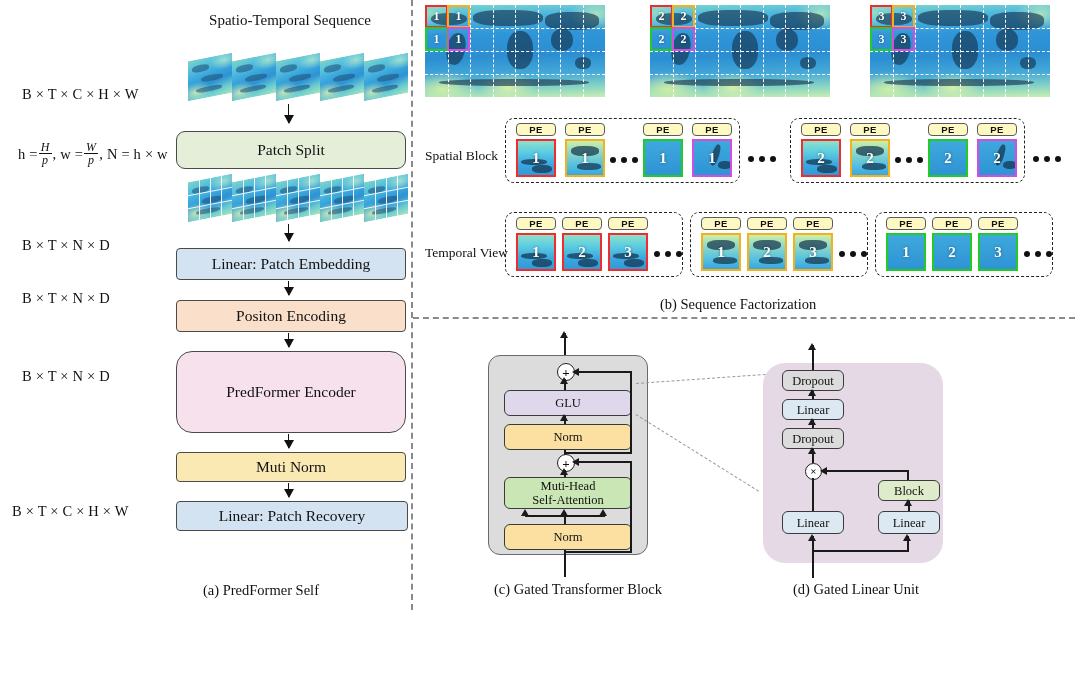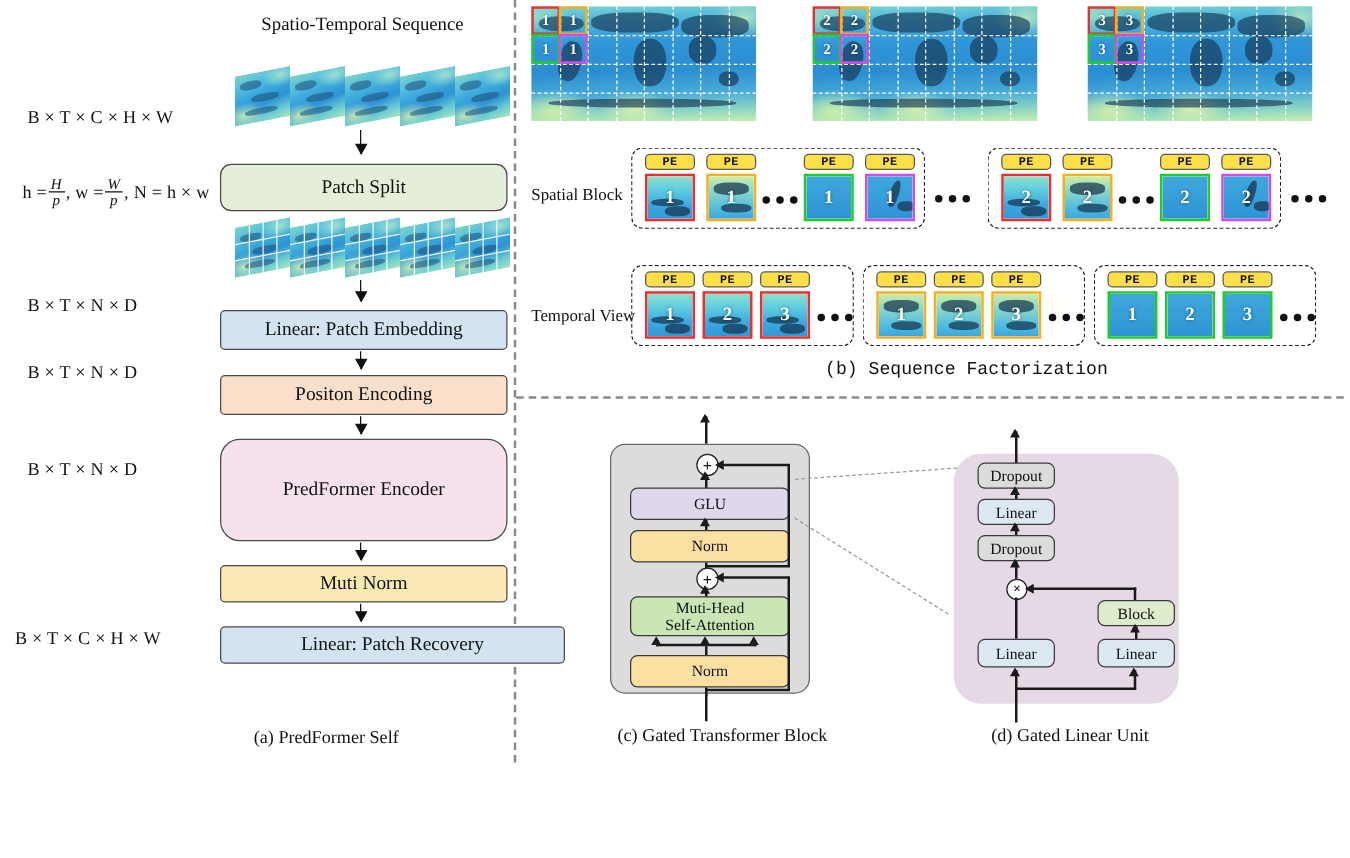--- a/index.html
+++ b/index.html
@@ -60,24 +60,24 @@
   .mgv{position:absolute;top:0;bottom:0;border-left:1.6px dashed #ffffff;}
   .mgh{position:absolute;left:0;right:0;border-top:1.6px dashed #ffffff;}
   .cell{position:absolute;box-sizing:border-box;display:flex;
         align-items:center;justify-content:center;
         color:#fff;font-size:12px;font-weight:700;
         text-shadow:0 0 2px rgba(0,0,0,.55);}
 
   
   .grp{position:absolute;border:1.8px dashed #222;border-radius:9px;box-sizing:border-box;}
   .pe{position:absolute;box-sizing:border-box;border:1.3px solid #5a5a5a;
-      border-radius:4px;background:#fde047;
+      border-radius:4px;background:#fef9c3;
       font-size:9.5px;font-weight:700;letter-spacing:.3px;
       display:flex;align-items:center;justify-content:center;
-      font-family:Liberation Mono, monospace;}
+      font-family:Liberation Sans, sans-serif;}
   .tok{position:absolute;box-sizing:border-box;overflow:hidden;}
   .tok .sea{position:absolute;inset:0;}
   .tok .num{position:absolute;inset:0;display:flex;align-items:center;
       justify-content:center;color:#fff;font-size:15px;font-weight:700;
       text-shadow:0 0 3px rgba(0,0,0,.45);}
   .tok .cont{position:absolute;background:#12304a;opacity:.7;}
   .dots{position:absolute;display:flex;gap:5px;align-items:center;}
   .dots i{width:6px;height:6px;border-radius:50%;background:#111;display:block;}
   .vlabel{position:absolute;font-size:13.5px;white-space:nowrap;}
 
@@ -241,21 +241,21 @@
     </div>
 
     <div class="arrow" style="left:288px;top:434px;height:14px;"></div>
 
     <div class="pbox sq" style="left:176px;top:452px;width:230px;height:30px;background:#fbe9b4;">
       <span>Muti Norm</span>
     </div>
 
     <div class="arrow" style="left:288px;top:483px;height:14px;"></div>
 
-    <div class="pbox sq" style="left:176px;top:501px;width:276px;height:30px;background:#d3e3f2;">
+    <div class="pbox sq" style="left:176px;top:501px;width:232px;height:30px;background:#d3e3f2;">
       <span>Linear: Patch Recovery</span>
     </div>
 
     <div class="caption-sub" style="left:203px;top:582px;">(a) PredFormer Self</div>
   </div>
 
   <div>
 
     <div class="map" style="left:425px;top:5px;width:180px;height:92px;">
       <div class="sea"></div>
@@ -493,21 +493,21 @@
         <div class="sea" style="background:linear-gradient(180deg,#3ea9dd 0%,#2f93d4 100%);"></div>
         <div class="num">3</div>
       </div>
       <div class="dots" style="left:148px;top:38px;">
           <i></i>
           <i></i>
           <i></i>
         </div>
     </div>
 
-    <div class="caption-sub" style="left:660px;top:288px;font-family:Liberation Mono, monospace;">(b) Sequence Factorization</div>
+    <div class="caption-sub" style="left:660px;top:296px;">(b) Sequence Factorization</div>
   </div>
 
   <div>
 
     <div class="ln" style="left:564px;top:333px;width:1.8px;height:22px;"></div>
     <div class="ahead-u" style="left:560px;top:331px;"></div>
     <div class="ln" style="left:564px;top:555px;width:1.8px;height:22px;"></div>
 
     <div class="shell" style="left:488px;top:355px;width:160px;height:200px;background:#dcdcdc;border:1.5px solid #6a6a6a;"></div>
 

